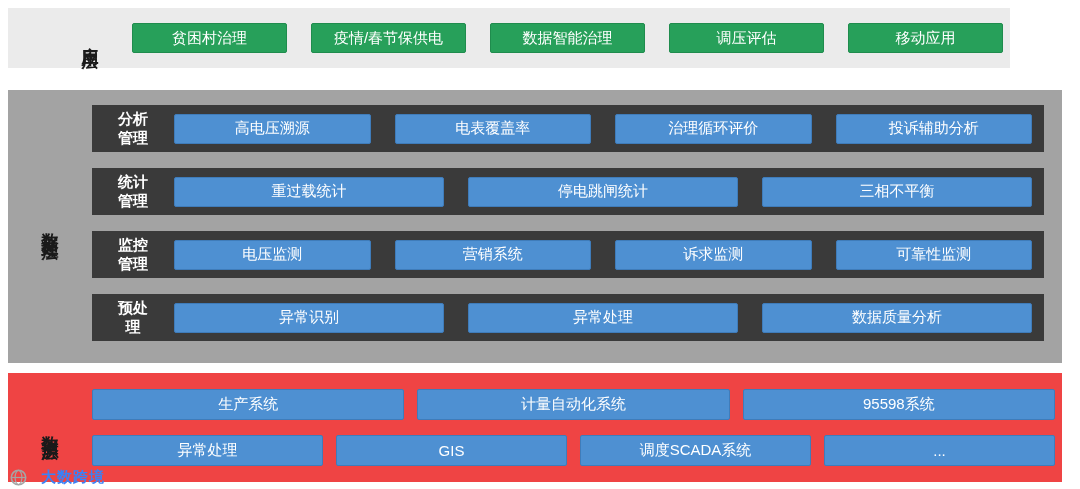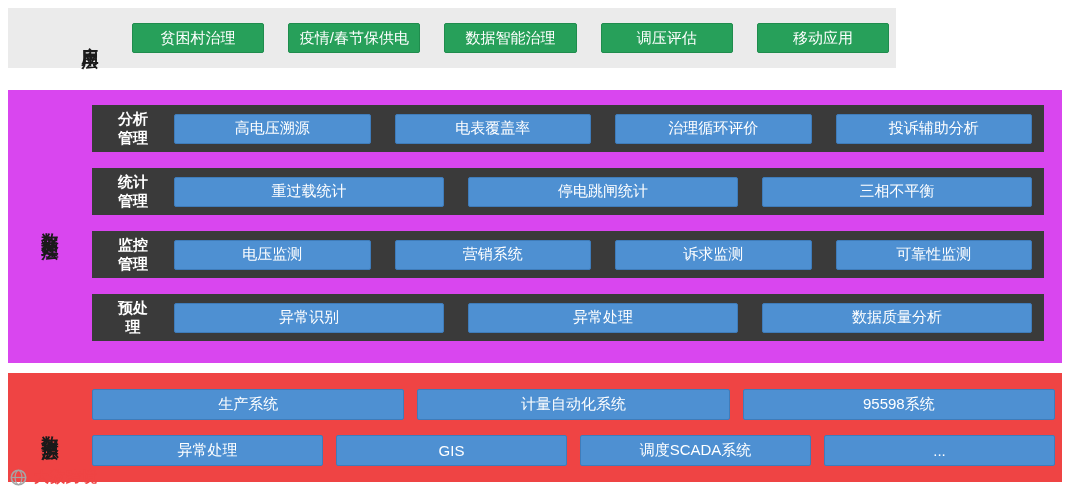--- a/index.html
+++ b/index.html
@@ -1,21 +1,21 @@
 <!DOCTYPE html>
 <html><head>
 <meta charset="utf-8">
 <style>
   * { box-sizing: border-box; }
   body { margin: 0; background: #ffffff; font-family: "Liberation Sans", "DejaVu Sans", sans-serif; }
   .canvas { position: relative; width: 1080px; height: 489px; background: #ffffff; overflow: hidden; }
 
   .band { position: absolute; display: flex; }
-  .band-app  { left: 8px; top: 8px;   width: 888px; height: 60px;  background: #ebebeb; padding-left: 40px; }
-  .band-proc { left: 8px; top: 90px;  width: 1054px; height: 273px; background: #d946ef; }
+  .band-app  { left: 8px; top: 8px;   width: 1002px; height: 60px;  background: #ebebeb; padding-left: 40px; }
+  .band-proc { left: 8px; top: 90px;  width: 1054px; height: 273px; background: #a3a3a3; }
   .band-src  { left: 8px; top: 373px; width: 1054px; height: 109px; background: #ef4444; }
 
   .label-col { width: 84px; flex: 0 0 84px; display: flex; align-items: center; justify-content: center; }
   .vlabel {
     writing-mode: vertical-rl; text-orientation: upright;
     font-size: 17px; font-weight: bold; color: #1a1a1a; letter-spacing: 3px; line-height: 1;
   }
 
   .btn {
     display: flex; align-items: center; justify-content: center;
@@ -41,22 +41,22 @@
   .row-items .btn { flex: 1; }
 
   
   .src-content { flex: 1; display: flex; flex-direction: column; justify-content: center; gap: 15px; padding: 0 7px 0 0; }
   .src-row { display: flex; gap: 13px; height: 31px; }
   .src-row .btn { flex: 1; height: 31px; }
 
   
   .watermark {
     position: absolute; left: 10px; bottom: 2px;
-    display: flex; align-items: center; gap: 7px;
-    color: #ef4444; font-size: 15px; font-weight: bold; letter-spacing: 1px;
+    display: flex; align-items: center; gap: 14px;
+    color: #3b82f6; font-size: 15px; font-weight: bold; letter-spacing: 1px;
   }
   .wm-icon { display: inline-flex; width: 17px; height: 17px; }
   .wm-icon svg { width: 17px; height: 17px; }
 </style>
 </head>
 <body>
 
 <div class="canvas">
 
   <section class="band band-app">

